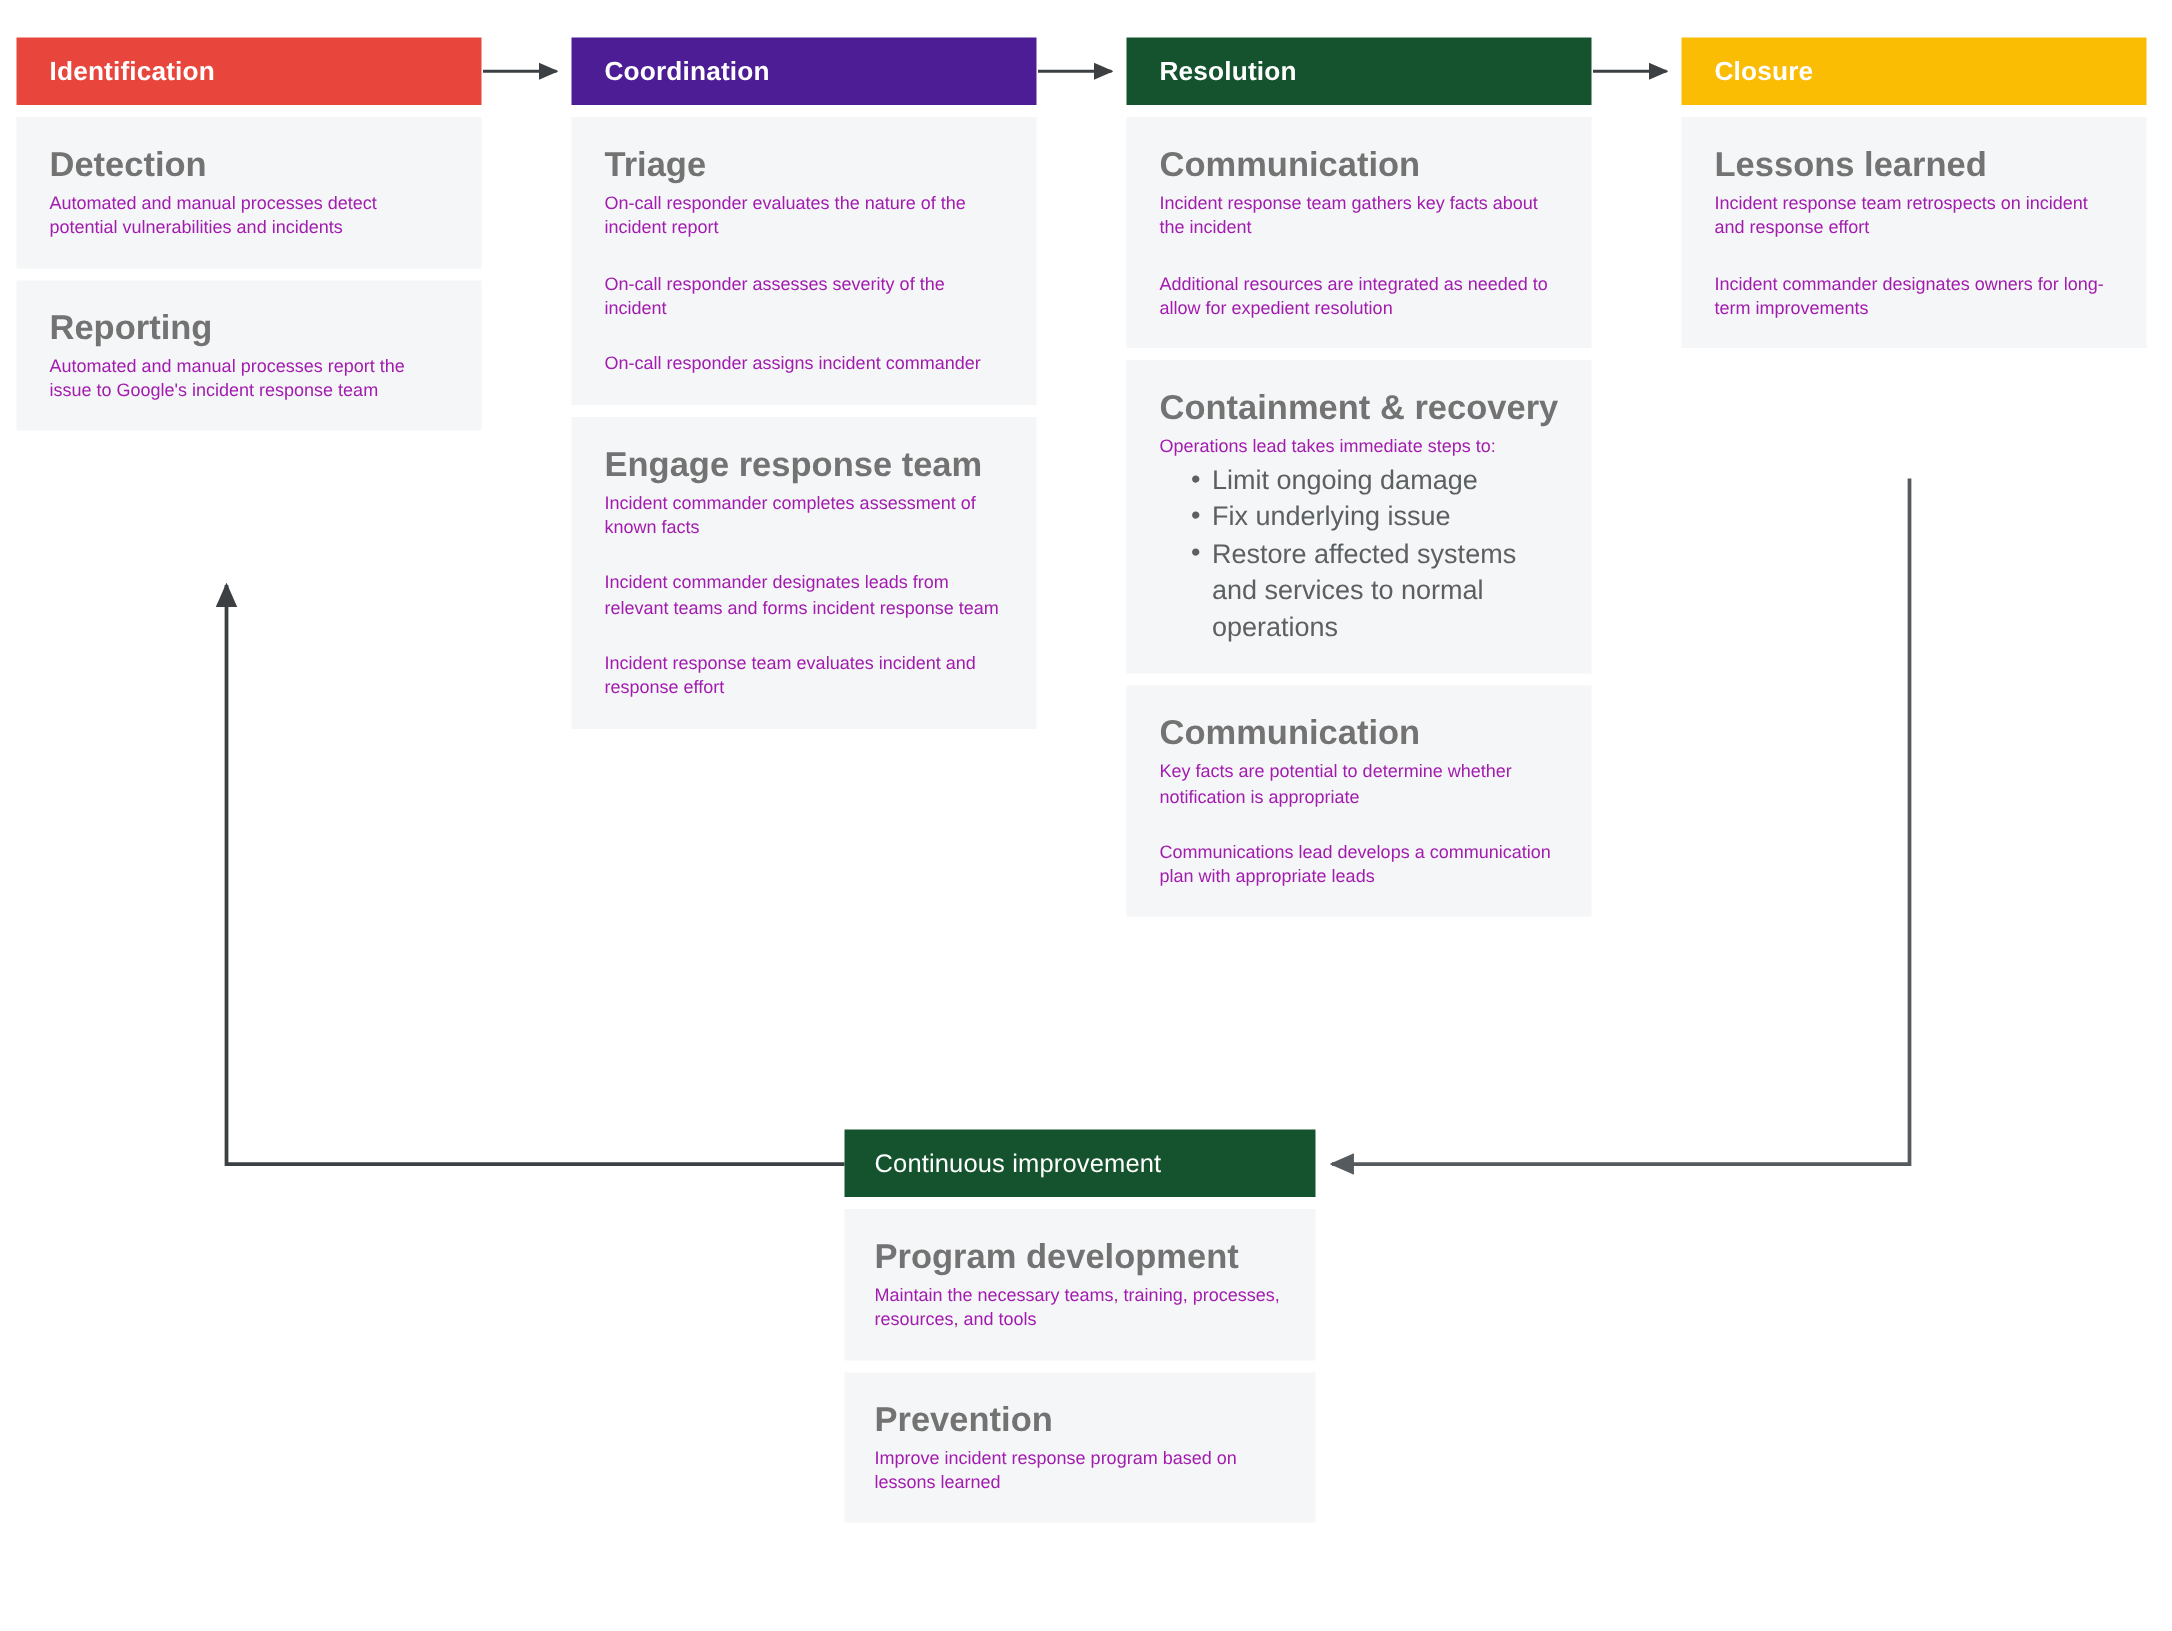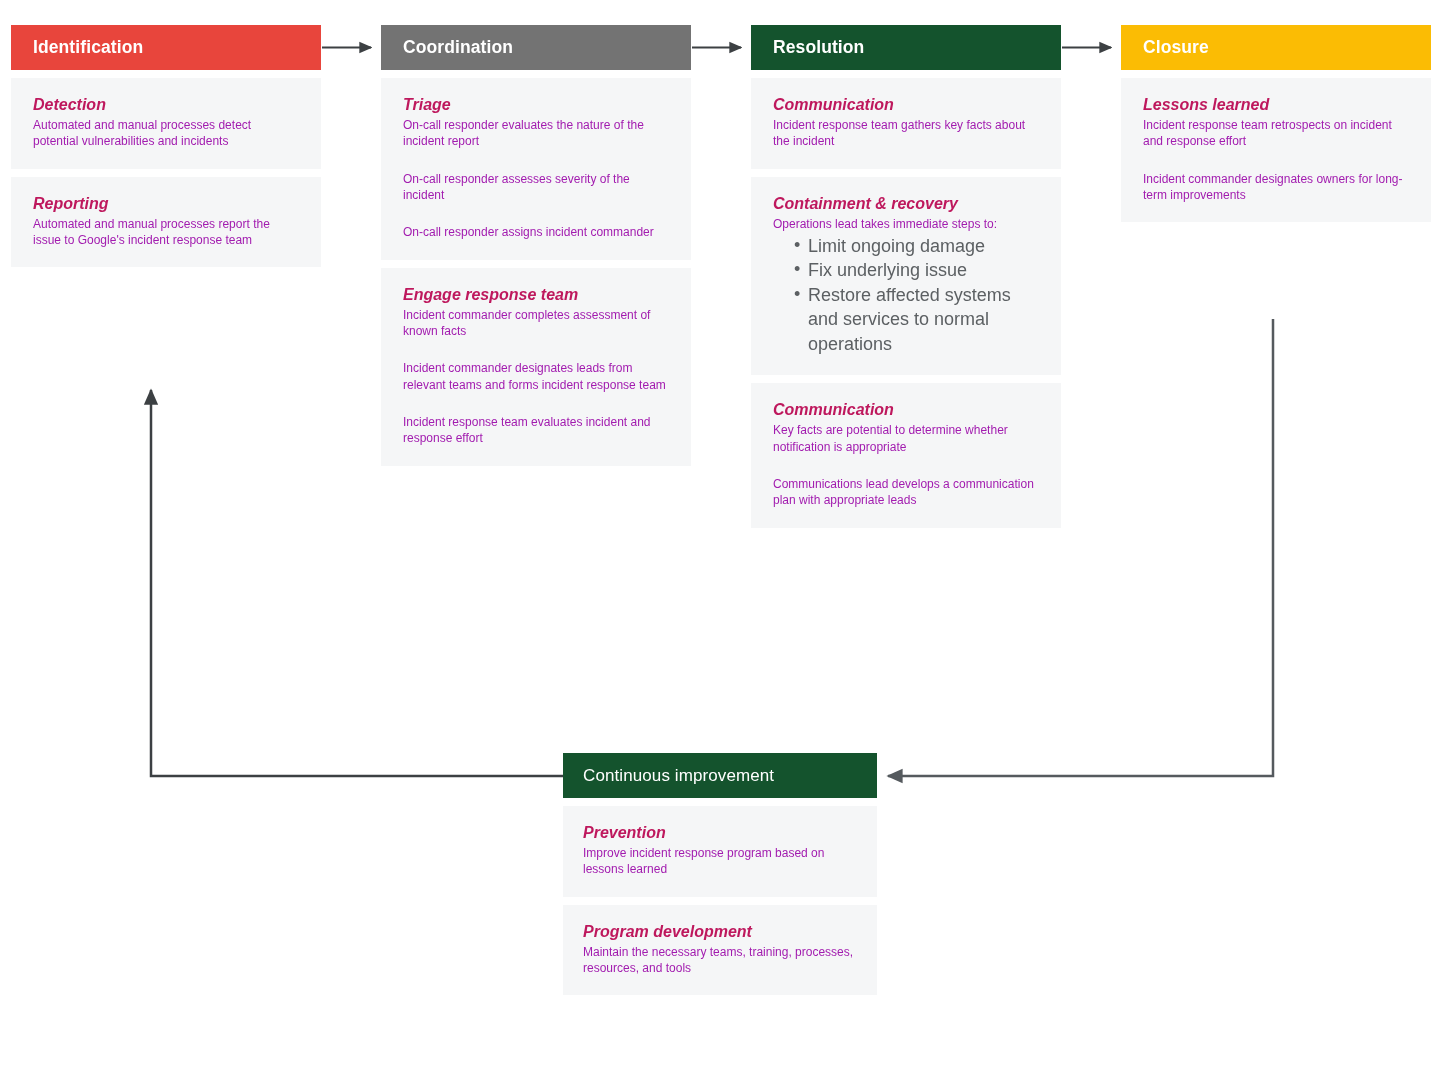--- a/index.html
+++ b/index.html
@@ -34,26 +34,25 @@
     font-weight: bold;
     letter-spacing: 0.1px;
   }
   .card {
     background: #f5f6f7;
     padding: 15px 22px 19px 22px;
     margin-top: 8px;
   }
   .card:first-of-type { margin-top: 0; }
   .card-title {
-    font-size: 16px;
+    font-size: 23px;
     font-weight: bold;
-    color: #be185d;
+    color: #737373;
     line-height: 1.44;
     margin-bottom: 1px;
-    font-style: italic;
   }
   .para {
     font-size: 12px;
     color: #a21caf;
     line-height: 1.36;
     margin-top: 0;
   }
   .para + .para { margin-top: 21px; }
   ul.bullets {
     list-style: none;
@@ -142,21 +141,21 @@
       <p class="para">Automated and manual processes detect potential vulnerabilities and incidents</p>
     </div>
 
     <div class="card">
       <div class="card-title">Reporting</div>
       <p class="para">Automated and manual processes report the issue to Google's incident response team</p>
     </div>
   </div>
 
   <div class="column" id="col-coordination">
-    <div class="col-header" style="background:#737373">
+    <div class="col-header" style="background:#4c1d95">
       <span>Coordination</span>
     </div>
 
     <div class="card">
       <div class="card-title">Triage</div>
       <p class="para">On-call responder evaluates the nature of the incident report</p>
       <p class="para">On-call responder assesses severity of the incident</p>
       <p class="para">On-call responder assigns incident commander</p>
     </div>
 
@@ -169,20 +168,21 @@
   </div>
 
   <div class="column" id="col-resolution">
     <div class="col-header" style="background:#14532d">
       <span>Resolution</span>
     </div>
 
     <div class="card">
       <div class="card-title">Communication</div>
       <p class="para">Incident response team gathers key facts about the incident</p>
+      <p class="para">Additional resources are integrated as needed to allow for expedient resolution</p>
     </div>
 
     <div class="card">
       <div class="card-title">Containment &amp; recovery</div>
       <p class="para">Operations lead takes immediate steps to:</p>
       <ul class="bullets">
         <li>Limit ongoing damage</li>
         <li>Fix underlying issue</li>
         <li>Restore affected systems and services to normal operations</li>
       </ul>
@@ -206,23 +206,23 @@
       <p class="para">Incident commander designates owners for long-term improvements</p>
     </div>
   </div>
 
   <div id="col-improvement">
     <div class="col-header" style="background:#14532d">
       <span>Continuous improvement</span>
     </div>
 
     <div class="card">
+      <div class="card-title">Program development</div>
+      <p class="para">Maintain the necessary teams, training, processes, resources, and tools</p>
+    </div>
+
+    <div class="card">
       <div class="card-title">Prevention</div>
       <p class="para">Improve incident response program based on lessons learned</p>
     </div>
-
-    <div class="card">
-      <div class="card-title">Program development</div>
-      <p class="para">Maintain the necessary teams, training, processes, resources, and tools</p>
-    </div>
   </div>
 
 </div>
 
 </body></html>

